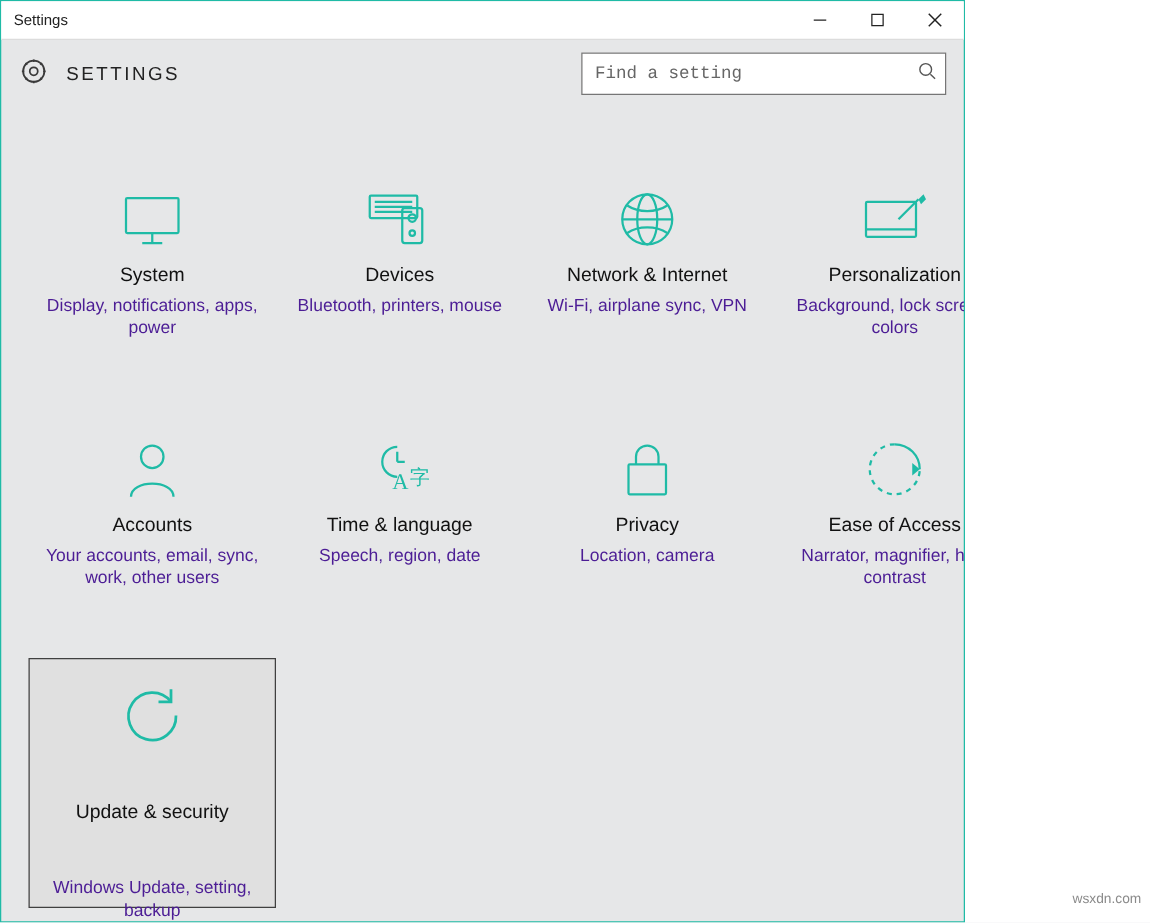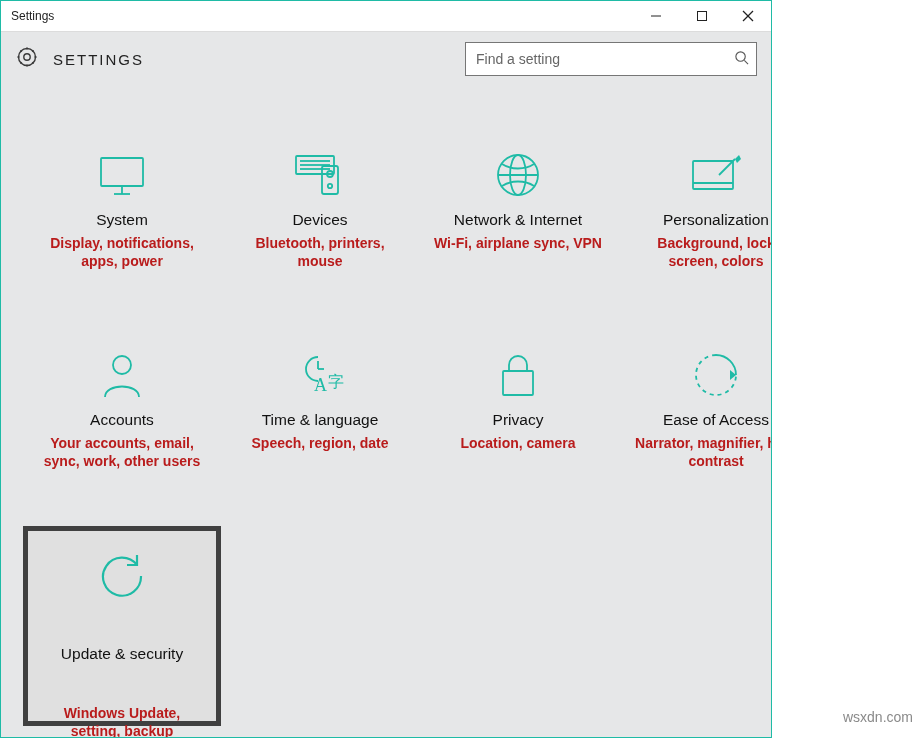--- a/index.html
+++ b/index.html
@@ -53,20 +53,21 @@
     border: 1px solid #767676;
     background: #ffffff;
     display: flex; align-items: center;
     box-sizing: border-box;
   }
   .searchbox input {
     border: none; outline: none;
     flex: 1; font-size: 14px;
     padding: 0 10px; color: #14532d;
     background: transparent;
+    font-family: Liberation Mono, monospace;
   }
   .searchbox input::placeholder { color: #666; }
   .searchbox .sicon { width: 30px; text-align: center; color:#555; }
   .searchbox .sicon svg { width: 15px; height: 15px; }
   
   .content {
     flex: 1;
     position: relative;
     overflow-y: scroll;
     padding: 40px 40px 20px 22px;
@@ -79,40 +80,39 @@
     row-gap: 0px;
   }
   .tile {
     box-sizing: border-box;
     width: 198px; height: 200px;
     padding: 20px 10px 10px 10px;
     display: flex; flex-direction: column; align-items: center;
     text-align: center;
     border: 1px solid transparent;
   }
-  .tile.selected { border: 5px solid #404040; background:#e0e0e0;gap:36px; }
+  .tile.selected { border: 1px solid #404040; background:#e0e0e0;gap:36px; }
   .tile .icon {
     height: 56px;
     display: flex; align-items: center; justify-content: center;
     margin-bottom: 8px;
     color: #1fbba6;
   }
   .tile .icon svg { stroke:#1fbba6; }
   .tile .title {
     font-size: 15.5px; color: #111; margin-bottom: 4px; line-height: 1.2;
   }
   .tile .sub {
-    font-size: 14px; color: #b91c1c; line-height: 1.35;
+    font-size: 14px; color: #4c1d95; line-height: 1.35;
     max-width: 170px;
-    font-weight: bold;
   }
   .watermark {
     position: absolute;
     right: 4px; bottom: 2px;
-    font-size: 14px; color: #8a8a8a;
+    font-size: 11px; color: #8a8a8a;
     background: rgba(255,255,255,0.7);
     padding: 11px 3px;
   }
   
   .content::-webkit-scrollbar { width: 18px; background:#e6e7e8; }
   .content::-webkit-scrollbar-thumb { background:#c3c3c3; }
 </style>
 </head>
 <body>
 

